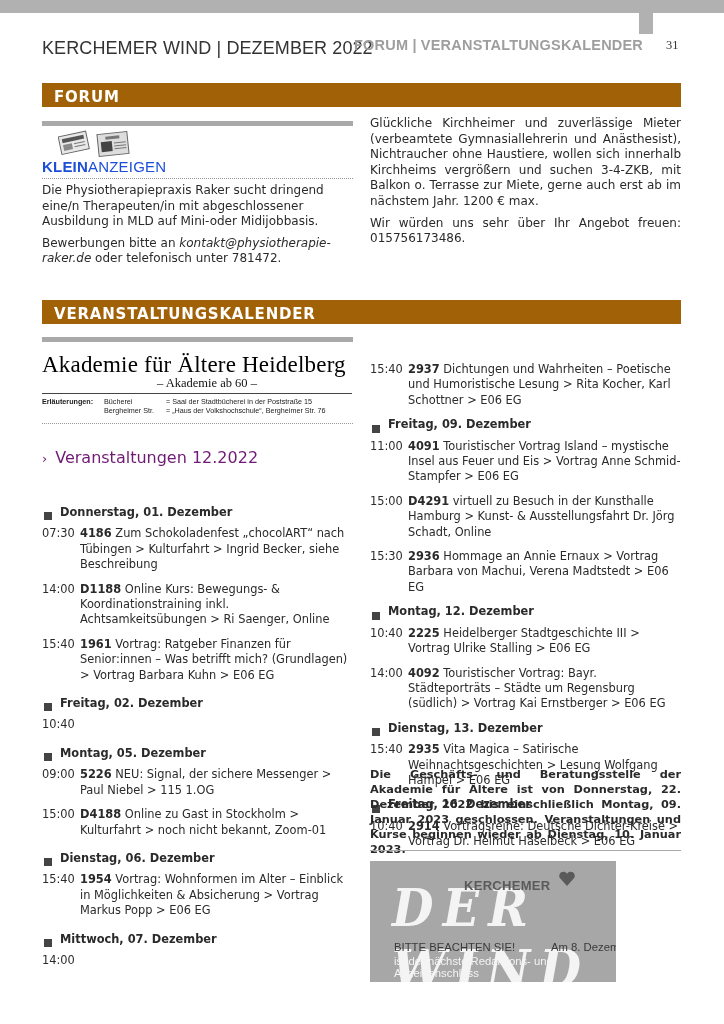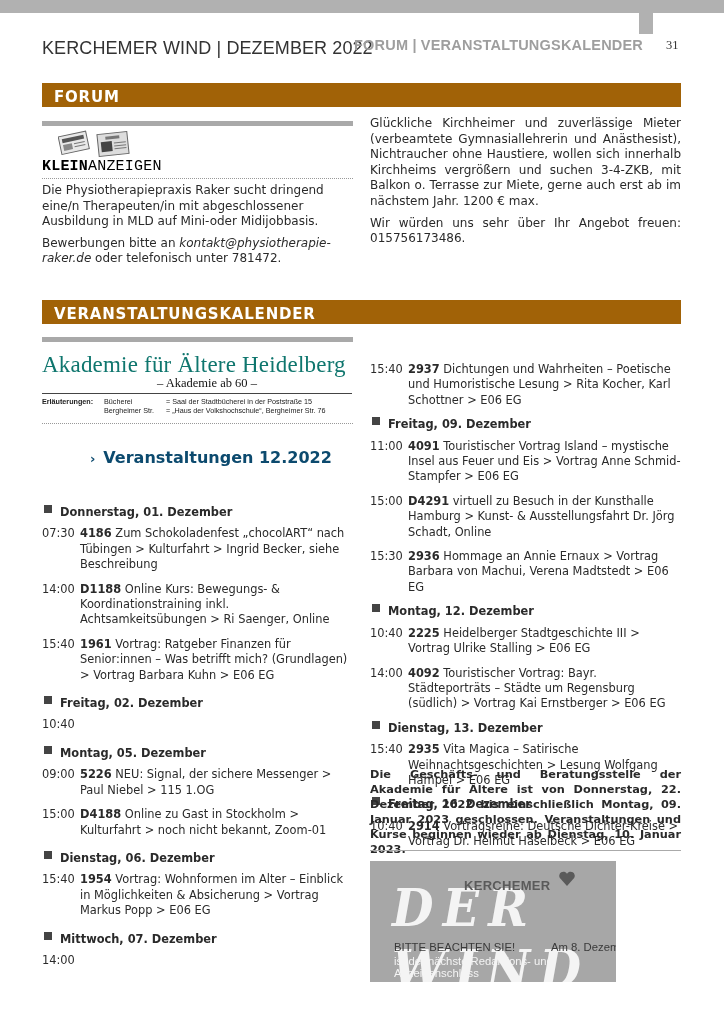--- a/index.html
+++ b/index.html
@@ -16,35 +16,35 @@
   .section-bar { position: absolute; left: 42px; width: 639px; height: 24px; background: #a16207; color: #fff; font-family: "DejaVu Sans", sans-serif; font-weight: bold; font-size: 15px; letter-spacing: 0.8px; padding: 5px 0 0 12px; }
 
   .grey-rule { position: absolute; height: 5px; background: #a9a9a9; }
   .dot-rule { position: absolute; border-top: 1px dotted #999; height: 0; }
 
   .col-text { position: absolute; font-size: 12px; line-height: 15.6px; color: #2a2a2a; }
   .col-text p { margin-bottom: 6px; }
   .justify { text-align: justify; }
 
   .klein-icons { position: absolute; left: 58px; top: 130px; width: 80px; height: 28px; }
-  .klein-title { position: absolute; left: 42px; top: 158px; font-family: Liberation Mono, monospace; font-size: 15px; letter-spacing: 0.2px; color: #000000; }
+  .klein-title { position: absolute; left: 42px; top: 158px; font-family: Liberation Sans, sans-serif; font-size: 15px; letter-spacing: 0.2px; color: #1d4ed8; }
   .klein-title b { font-weight: bold; }
 
-  .akad-title { position: absolute; left: 42px; top: 352px; width: 310px; text-align: left; font-family: "Liberation Serif", serif; font-size: 23px; letter-spacing: 0.2px; color: #0f766e; }
+  .akad-title { position: absolute; left: 42px; top: 352px; width: 310px; text-align: left; font-family: "Liberation Serif", serif; font-size: 23px; letter-spacing: 0.2px; color: #000000; }
   .akad-sub { position: absolute; left: 42px; top: 376px; width: 310px; text-align: center; font-family: "Liberation Serif", serif; font-size: 12.5px; color: #111; padding-left: 20px; }
   .akad-line { position: absolute; left: 42px; top: 393px; width: 310px; border-top: 1px solid #444; }
   .erl { position: absolute; left: 42px; top: 397px; font-family: "Liberation Sans", sans-serif; font-size: 7.2px; line-height: 9px; color: #222; }
   .erl .k { font-weight: bold; display: inline-block; width: 62px; }
   .erl .a { display: inline-block; width: 62px; }
 
-  .veran-head { position: absolute; left: 42px; top: 448px; font-size: 16px; font-weight: bold; color: #0c4a6e; margin-left: 48px; }
+  .veran-head { position: absolute; left: 42px; top: 448px; font-size: 16px; font-weight: normal; color: #701a75; }
   .veran-head .chev { font-size: 13px; margin-right: 8px; }
 
   .ev-list { position: absolute; font-size: 11.4px; line-height: 15.4px; color: #2a2a2a; margin-top: 26px; }
-  .day { font-weight: bold; margin: 0 0 6px 0; display: flex; align-items: flex-start; }
+  .day { font-weight: bold; margin: 0 0 6px 0; display: flex; align-items: flex-end; }
   .day .sq { width: 8px; height: 8px; background: #444; display: inline-block; margin: 0 8px 0 2px; }
   .ev { display: flex; margin-bottom: 9px; }
   .ev .t { width: 38px; flex: none; }
   .ev .d { flex: 1; }
   .ev .d b { font-weight: bold; }
   .gap { height: 4px; }
 
   .notice { position: absolute; left: 370px; top: 767px; width: 311px; font-size: 11.3px; line-height: 15px; font-weight: bold; color: #2a2a2a; text-align: justify; }
   .notice-rule { position: absolute; left: 370px; top: 850px; width: 311px; border-top: 1px solid #aaa; }
 

